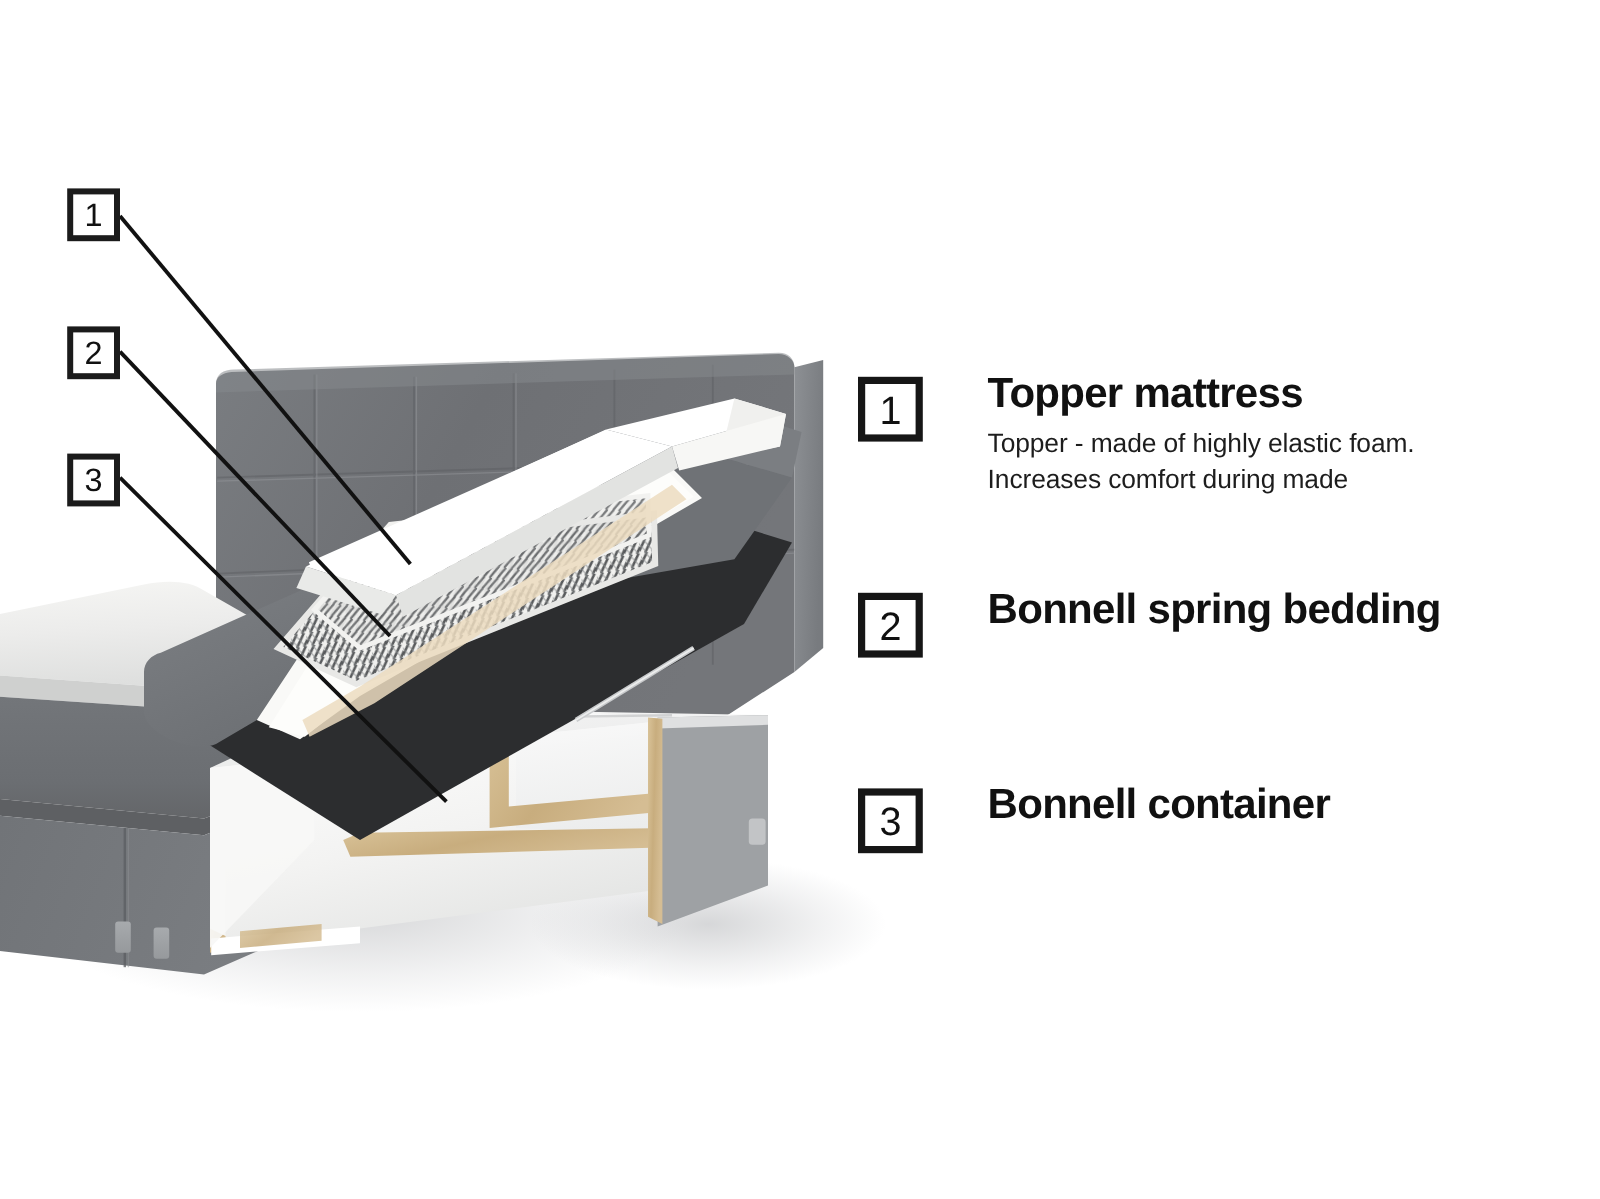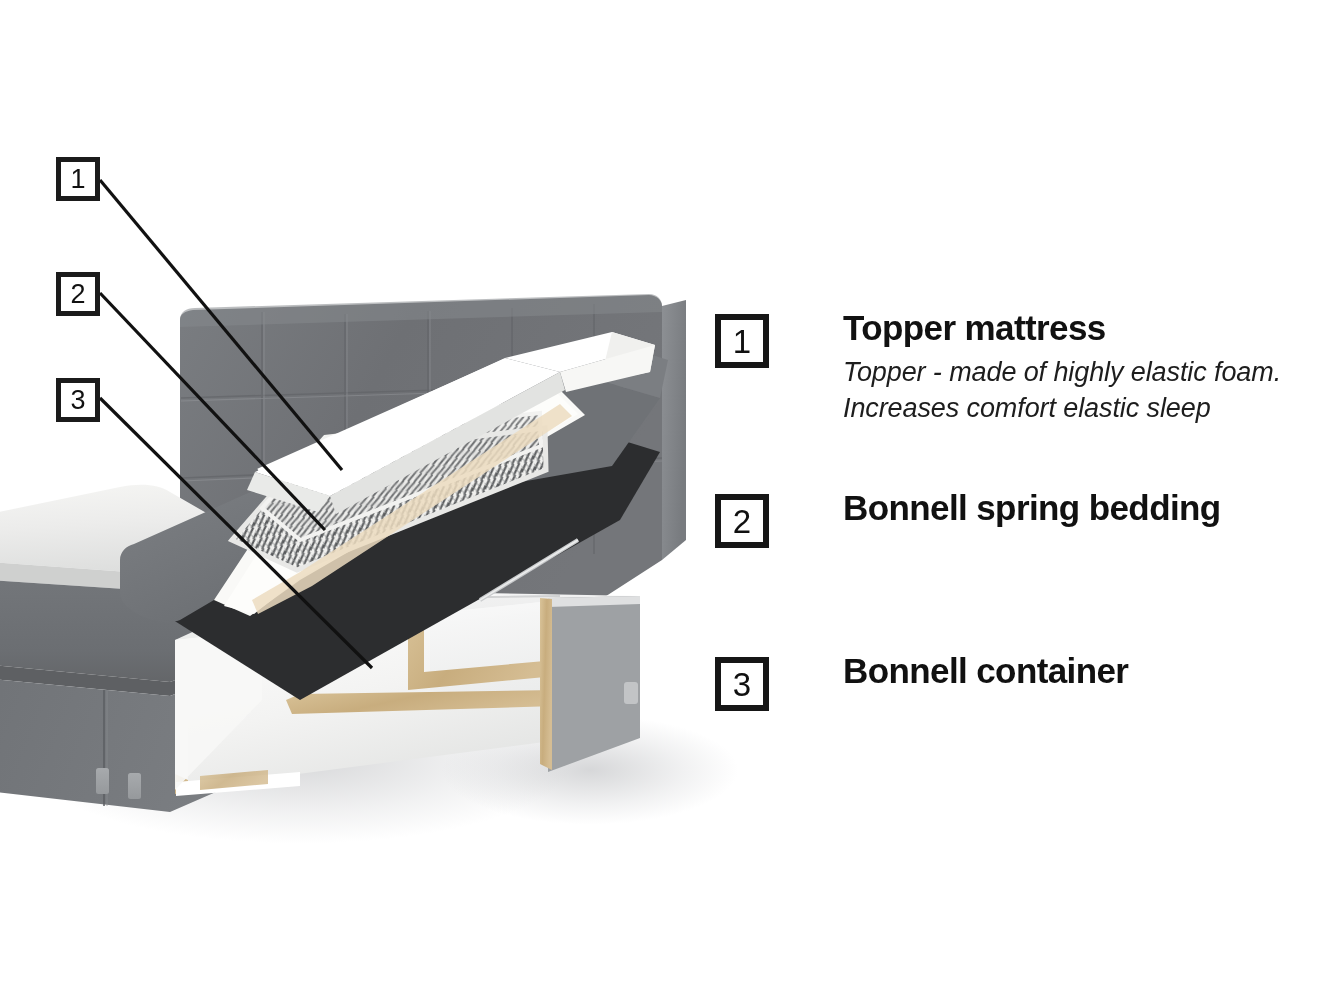--- a/index.html
+++ b/index.html
@@ -50,36 +50,35 @@
   .legend-row{position:absolute;left:0;display:flex;align-items:flex-start;}
   .badge{
     width:54px;height:54px;flex:0 0 54px;
     background:#ffffff;
     border:6px solid #161616;
     box-sizing:border-box;
     display:flex;align-items:center;justify-content:center;
     font-size:33px;line-height:1;color:#101010;font-weight:400;
     margin-top:4px;
   }
-  .legend-text{margin-left:74px;}
+  .legend-text{margin-left:54px;}
   .legend-title{
     font-size:35px;
     font-weight:bold;
     color:#111111;
     letter-spacing:-0.6px;
     line-height:1.04;
     white-space:nowrap;
   }
   .legend-desc{
     margin-top:9px;
-    font-size:27px;
+    font-size:22px;
     color:#1d1d1d;
     line-height:1.33;
     letter-spacing:-0.1px;
-    font-style:italic;
   }
   .legend-desc div{white-space:nowrap;}
 </style>
 </head>
 <body>
 
 <div id="stage">
 
   <div class="floor-shade"></div>
   <div class="floor-shade2"></div>
@@ -279,21 +278,21 @@
   <div id="legend">
 
     <div class="legend-row" style="top:15px;">
       <div class="badge">
         <span>1</span>
       </div>
       <div class="legend-text">
         <div class="legend-title">Topper mattress</div>
         <div class="legend-desc">
           <div>Topper - made of highly elastic foam.</div>
-          <div>Increases comfort elastic sleep</div>
+          <div>Increases comfort during made</div>
         </div>
       </div>
     </div>
 
     <div class="legend-row" style="top:195px;">
       <div class="badge">
         <span>2</span>
       </div>
       <div class="legend-text">
         <div class="legend-title">Bonnell spring bedding</div>

